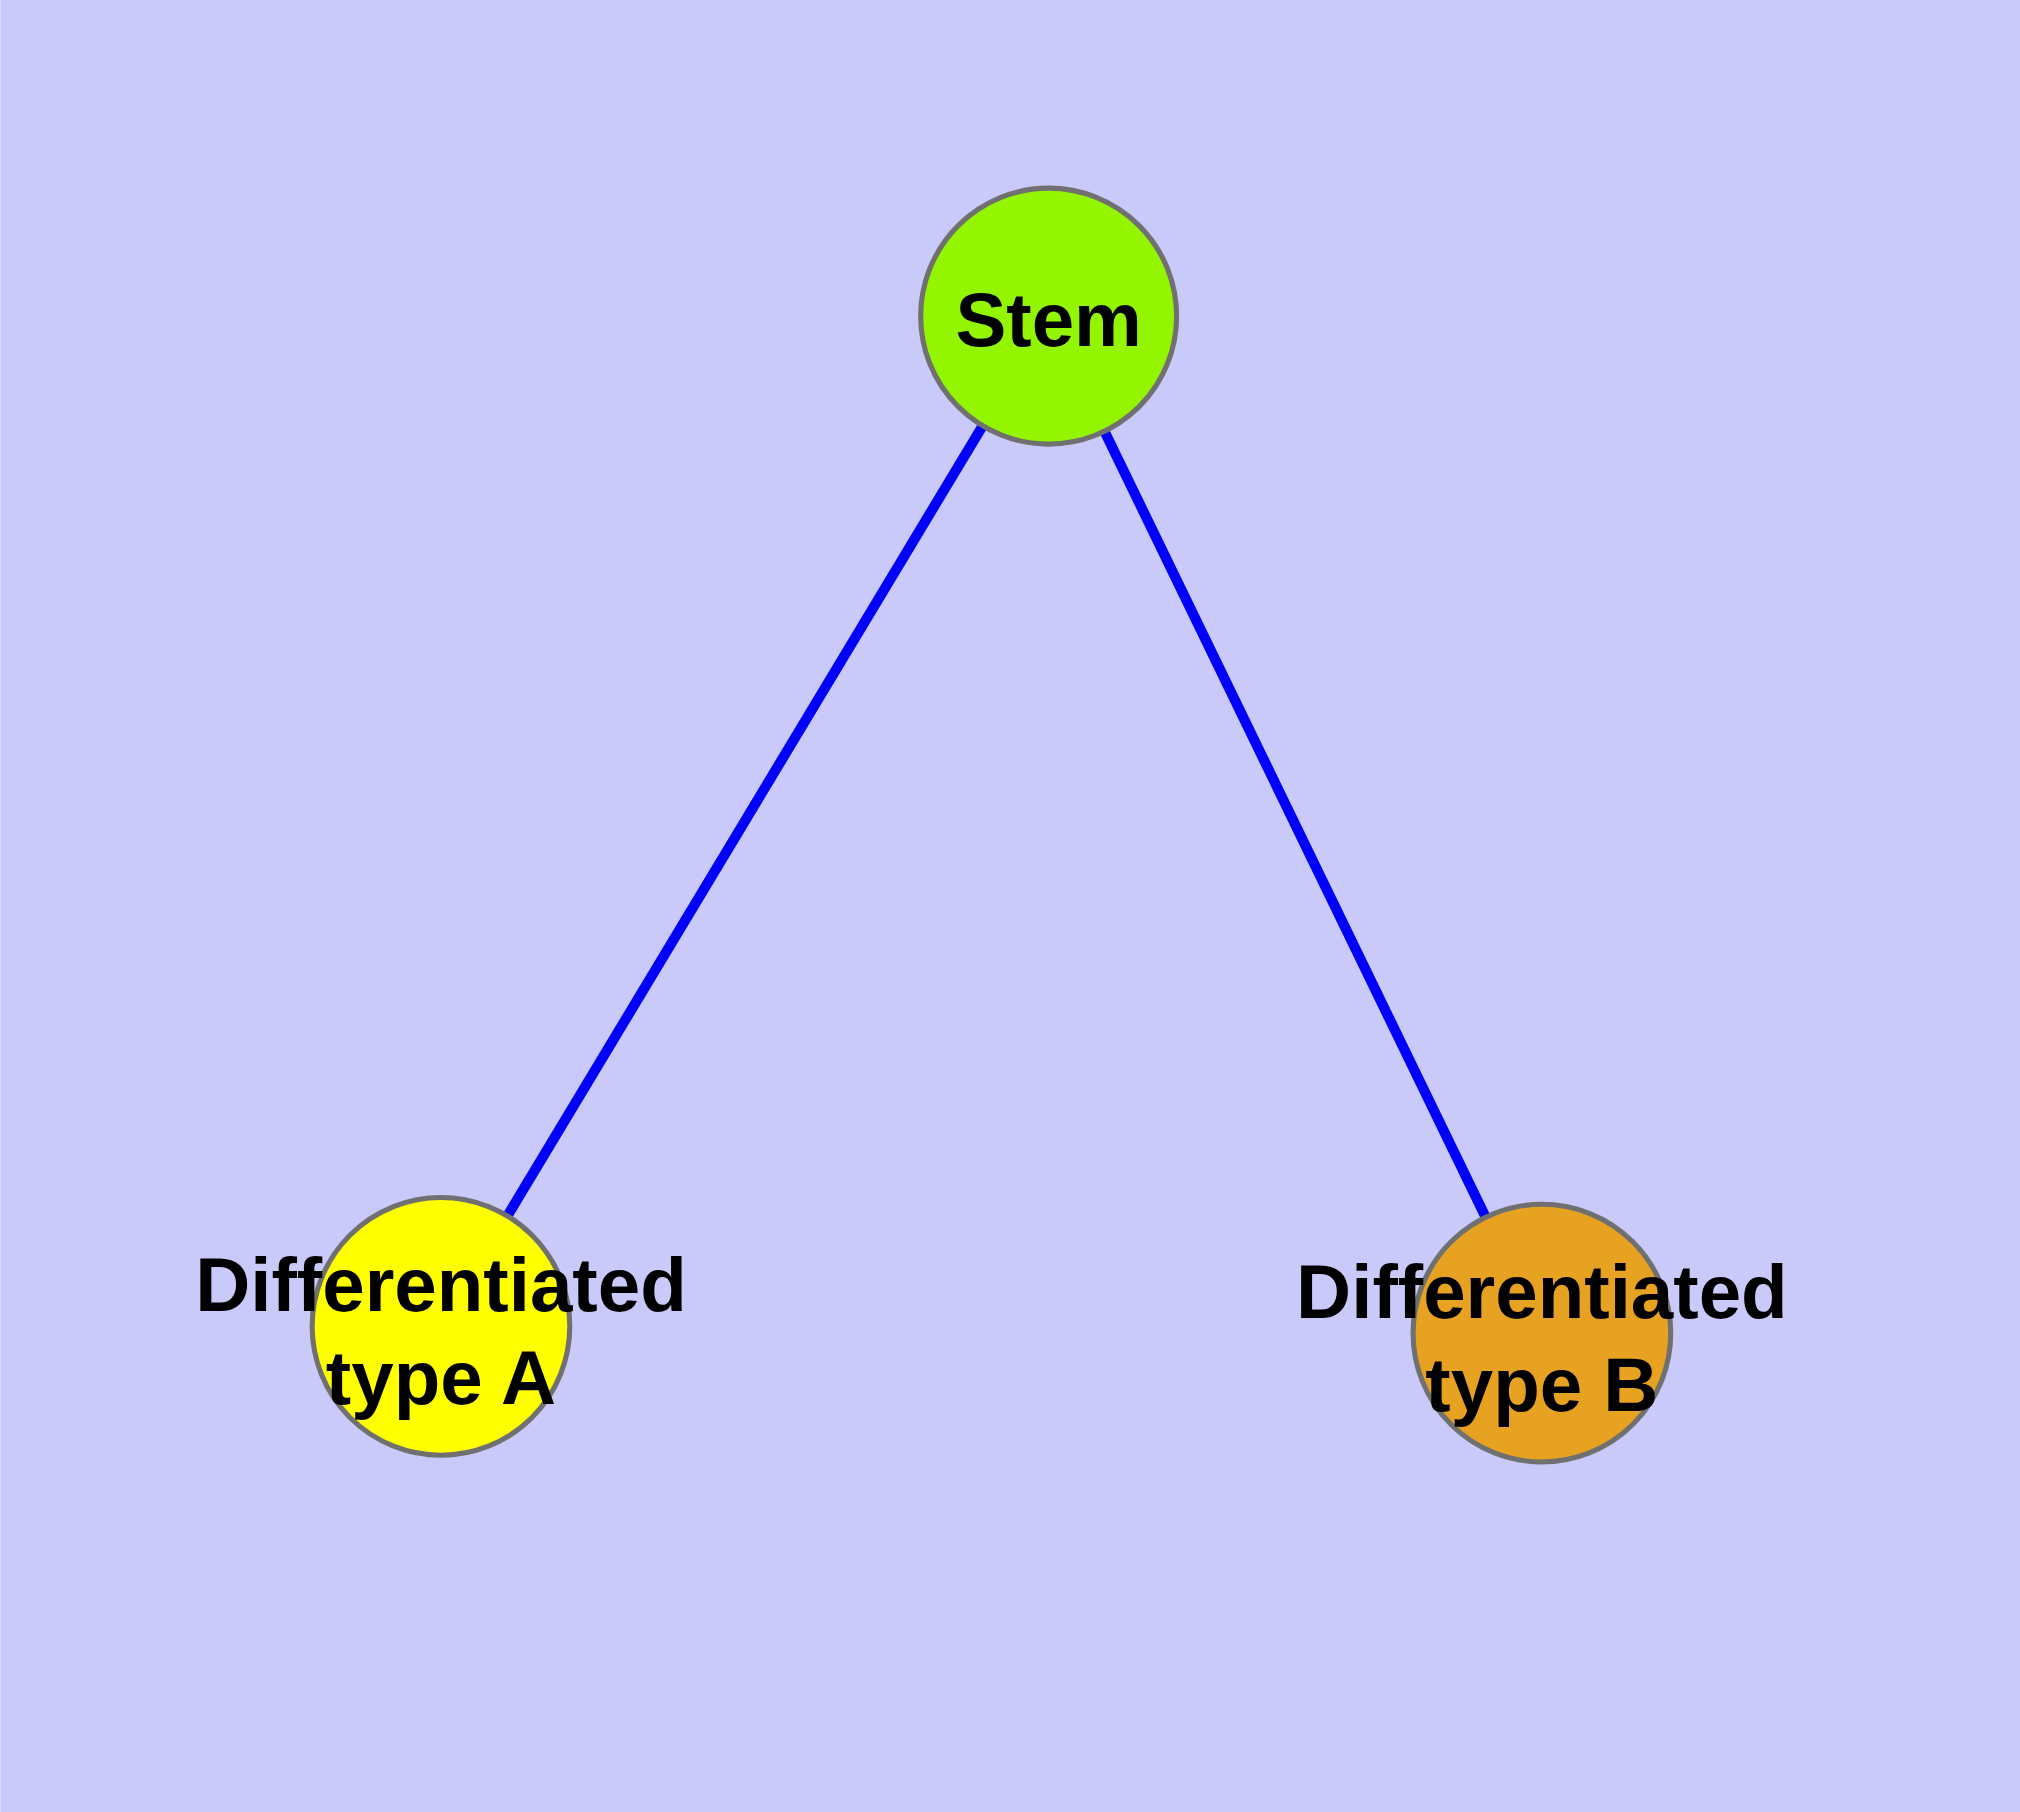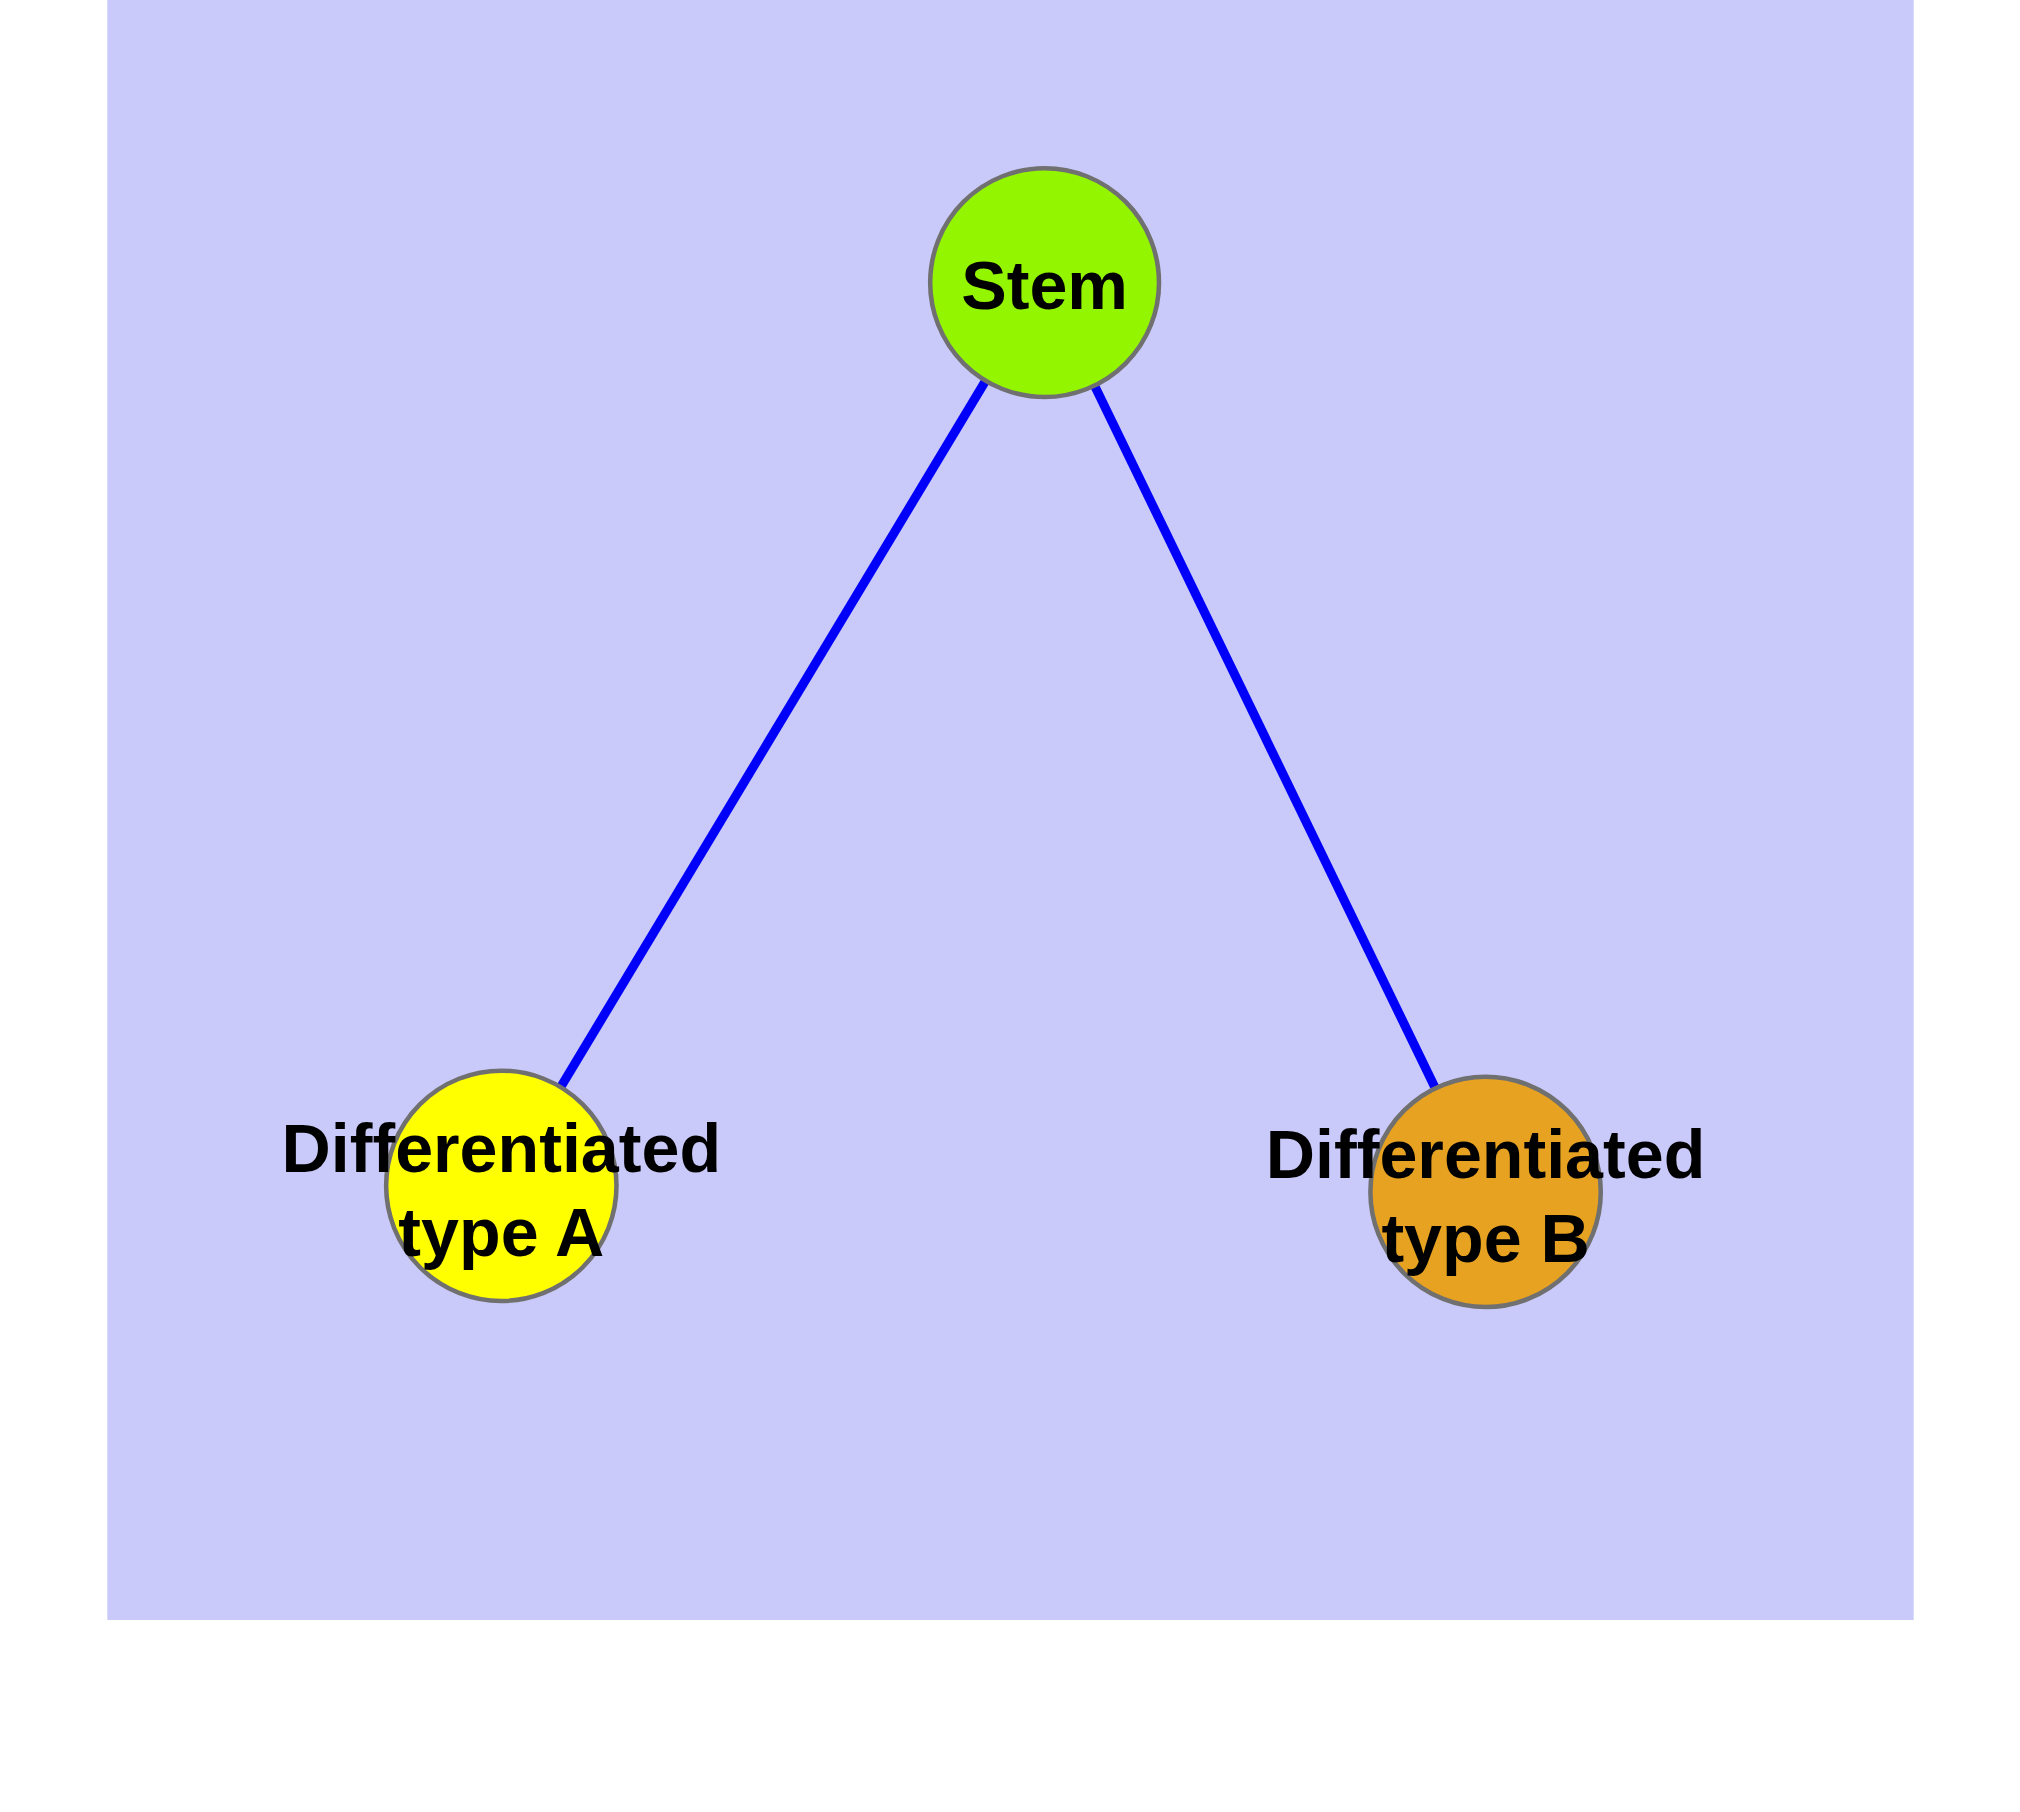--- a/index.html
+++ b/index.html
@@ -2,21 +2,21 @@
 <html style="font-size:13.6px"><head>
 <meta charset="utf-8">
 <style>
   html, body {
     margin: 0;
     padding: 0;
   }
   .canvas {
     position: relative;
     width: 2021px;
-    height: 1620px;
+    height: 1812px;
     overflow: hidden;
   }
   svg {
     display: block;
     width: 100%;
     height: 100%;
   }
   .node-label {
     font-family: "Liberation Sans", "DejaVu Sans", sans-serif;
     font-weight: bold;

